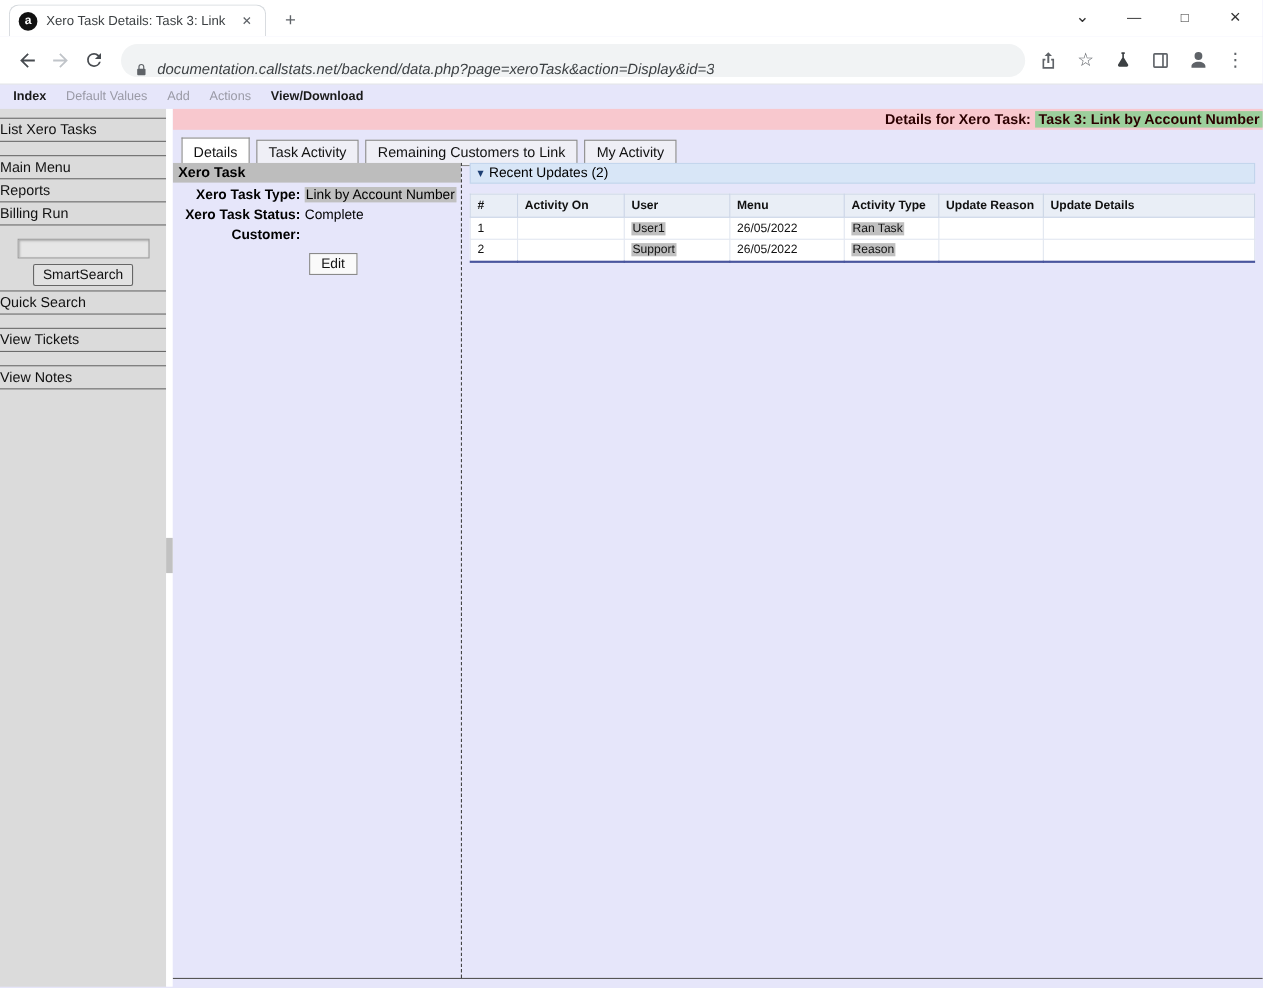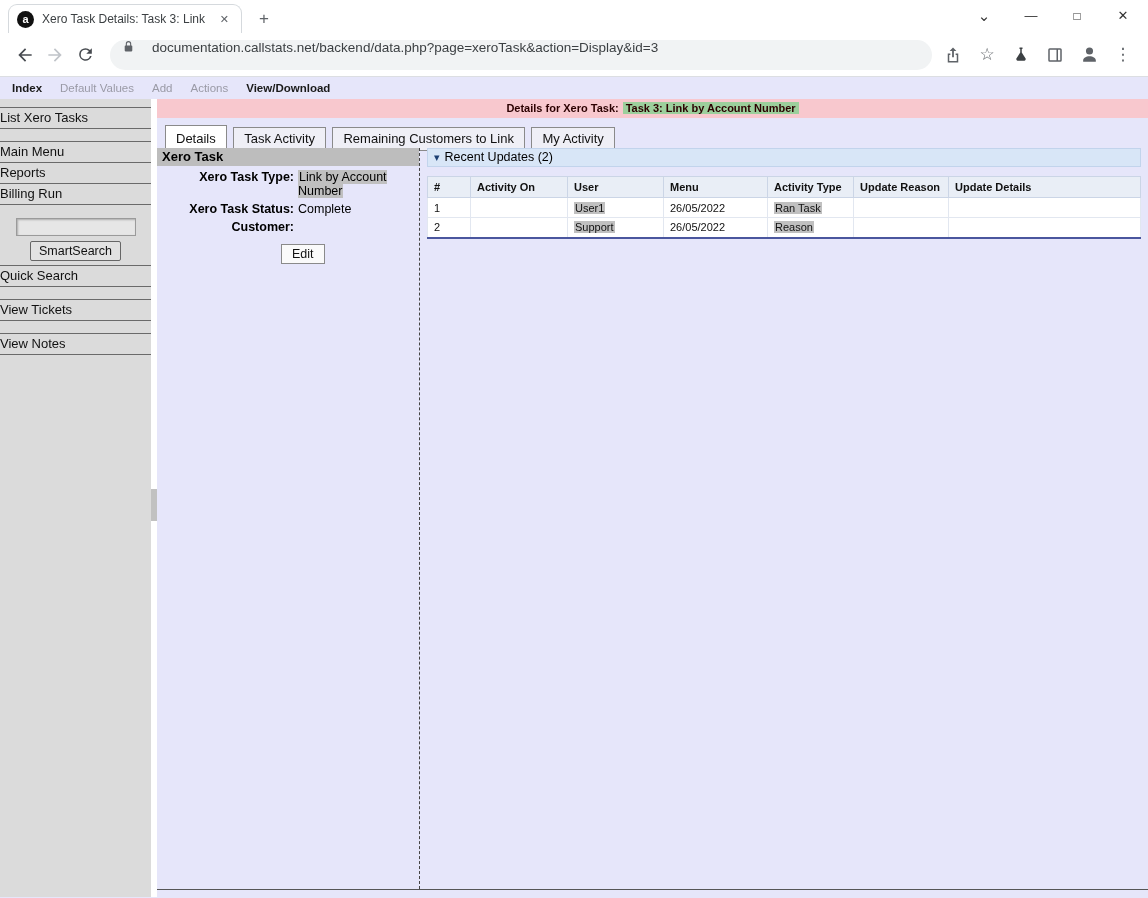--- a/index.html
+++ b/index.html
@@ -38,21 +38,21 @@
   .winbtn.max  { right:58px; font-size:12px; }
   .winbtn.cls  { right:12px; }
 
   .toolbar {
     height:44px; background:#fff; border-bottom:1px solid #DCDEE2;
     display:flex; align-items:center; padding:0 10px;
   }
   .navicon { width:30px; height:30px; display:flex; align-items:center; justify-content:center; border-radius:50%; flex:0 0 auto; }
   .omnibox {
     margin-left:10px; width:822px; height:30px; background:#F1F3F4; border-radius:15px;
-    display:flex; align-items:flex-start; padding:0 12px; gap:17px; flex:0 0 auto;
+    display:flex; align-items:flex-end; padding:0 12px; gap:8px; flex:0 0 auto;font-style:italic;
   }
   .urltext { font-size:13.5px; color:#3C4043; white-space:nowrap; overflow:hidden; }
   .right-icons { display:flex; align-items:center; margin-left:6px; gap:4px; }
   .right-icons .navicon { width:30px; }
   .star-glyph { font-size:17px; color:#5F6368; }
   .dots-glyph { font-size:17px; color:#5F6368; }
 
   
   .menubar {
     height:22px; background:#E6E6FA; display:flex; align-items:center;
@@ -82,37 +82,37 @@
     font-family:"Liberation Sans", sans-serif; font-size:12.5px; color:#111;
     background:#E2E2E2; border:1px solid #666; border-radius:2px; padding:2px 8px;
   }
 
   .frame-scroll { width:6px; background:#FFFFFF; position:relative; flex:0 0 auto; }
   .frame-thumb { position:absolute; left:0; top:390px; width:6px; height:32px; background:#C1C1C1; }
 
   .content { flex:1; display:flex; flex-direction:column; background:#E6E6FA; }
 
   .page-titlebar {
-    height:19px; background:#F8C8CE; text-align:center;
-    font-size:11px; font-weight:bold; color:#2b0000; line-height:19px; white-space:nowrap;
+    height:19px; background:#F8C8CE; text-align:right;
+    font-size:13px; font-weight:bold; color:#2b0000; line-height:19px; white-space:nowrap;
   }
   .page-titlebar .hl-green { background:#9CCF9C; padding:0 3px; margin-left:4px; }
 
   .tabsrow { padding:7px 0 0 8px; height:30px; flex:0 0 auto; }
   .ptab {
     display:inline-block; font-size:13px; color:#111; background:#EFEFF6;
     border:1px solid #8a8a8a; padding:3px 10px 4px 10px; margin-right:2px; vertical-align:bottom;
   }
   .ptab.active { background:#fff; border-bottom-color:#fff; padding-top:5px; }
 
   .panels { flex:1; display:flex; margin:0 0 7px 0; border-bottom:1px solid #555; overflow:hidden; }
 
   .details-panel { width:262px; flex:0 0 auto; }
   .section-hdr { background:#BDBDBD; font-size:13px; font-weight:bold; color:#000; padding:1px 5px 2px 5px; }
-  .field-row { display:flex; margin-top:4px; font-size:12.5px; align-items:flex-start;margin-left:21px; }
+  .field-row { display:flex; margin-top:4px; font-size:12.5px; align-items:flex-start; }
   .field-label { width:120px; text-align:right; font-weight:bold; padding-right:4px; flex:0 0 auto; }
   .field-value { flex:1; }
   .hl-gray { background:#C0C0C0; padding:0 1px; }
   .edit-btn {
     font-family:"Liberation Sans", sans-serif; margin:10px 0 0 124px; font-size:12.5px;
     background:#FAFAFA; border:1px solid #8a8a8a; border-radius:0; padding:2px 10px; color:#111;
   }
 
   .updates-panel { flex:1; border-left:1px dashed #444; padding-top:0; }
   .updates-hdr {

